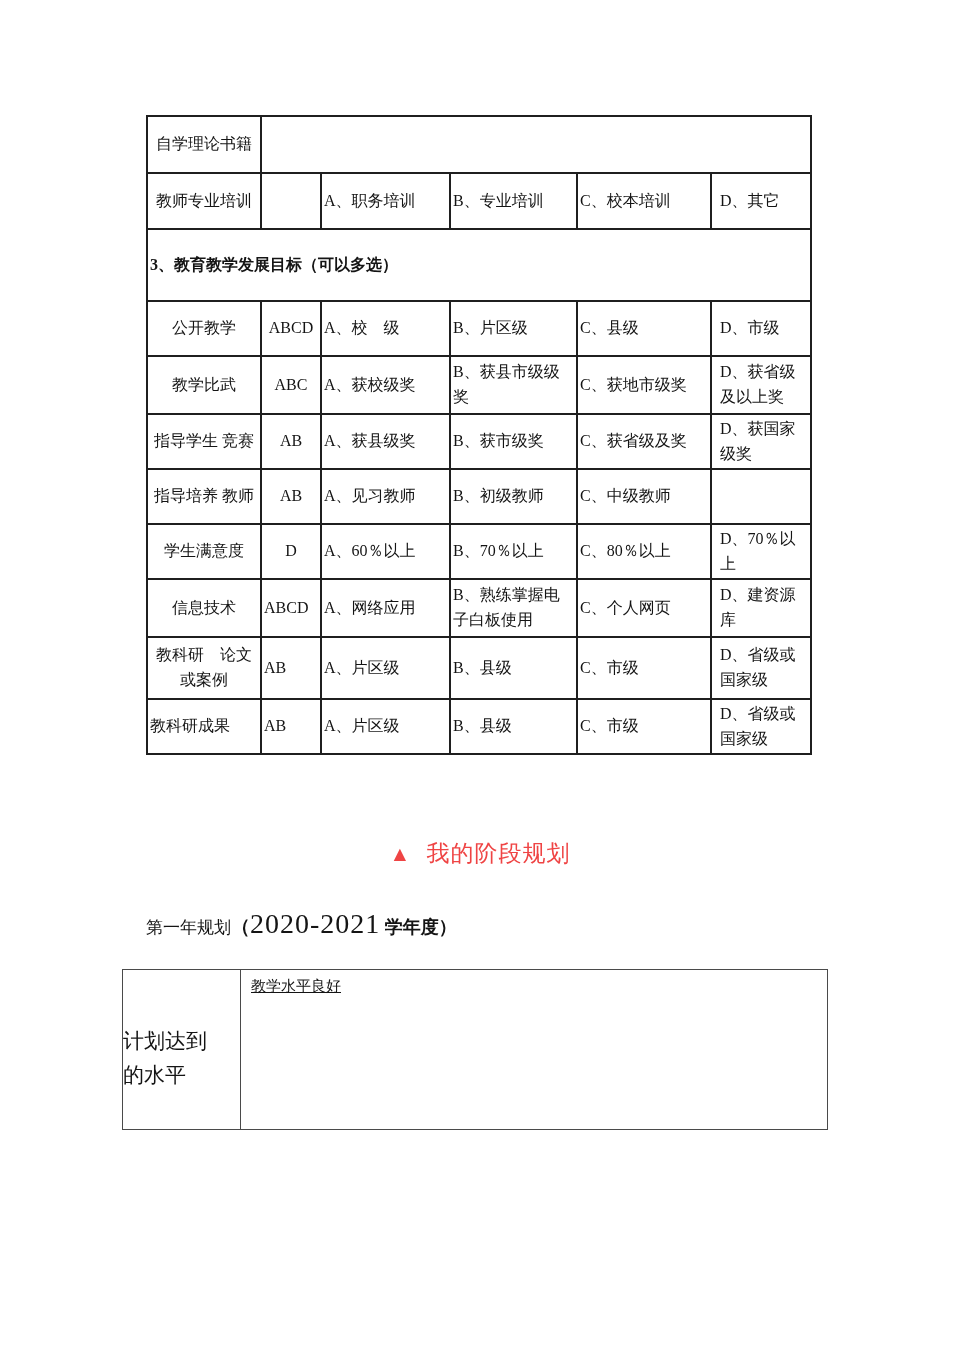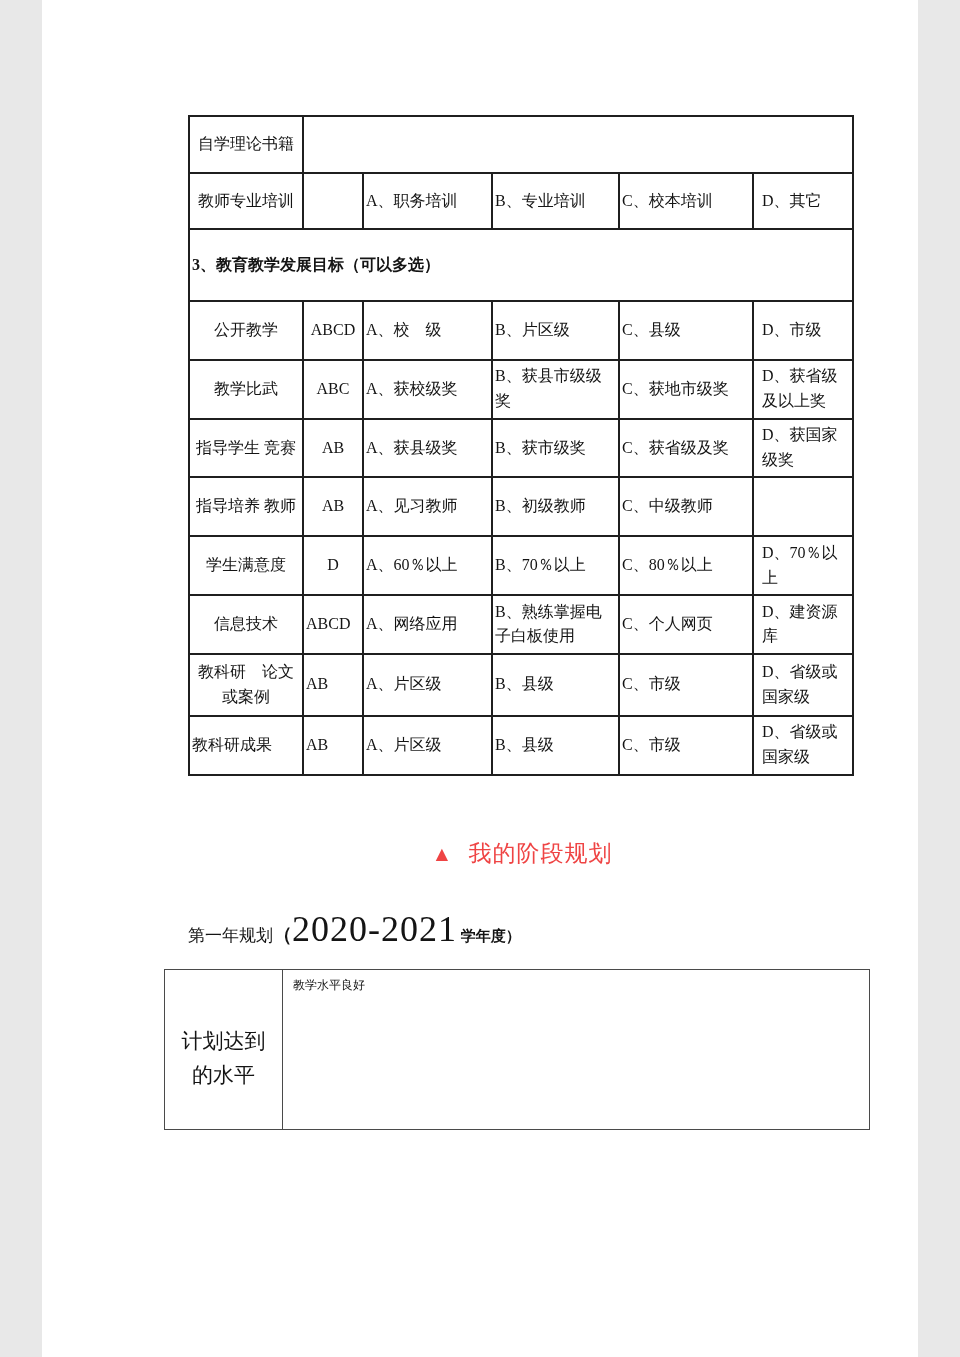--- a/index.html
+++ b/index.html
@@ -1,19 +1,19 @@
 <!DOCTYPE html>
 <html><head>
 <meta charset="utf-8">
 <style>
   * { margin:0; padding:0; box-sizing:border-box; }
   html,body { background:#e8e8e8; }
   .page {
     position:relative;
-    width:876px; height:1357px;
+    width:960px; height:1357px;
     background:#ffffff;
     font-family:"Liberation Serif","DejaVu Serif",serif;
     color:#141414;
     overflow:hidden;
     margin:0 auto;
   }
 
   
   table.survey {
     position:absolute; left:146px; top:115px;
@@ -22,21 +22,21 @@
     background:#fff;
   }
   table.survey td {
     border:2px solid #1f1f1f;
     font-size:16px; line-height:1.55;
     vertical-align:middle;
     overflow:hidden;
   }
   td.lbl   { text-align:center; font-size:17px; padding:0 5px; }
   td.lbl.left { text-align:left; padding:8px 2px;margin-top:24px; }
-  td.ans   { text-align:center; font-size:15px; padding:16px 2px; }
+  td.ans   { text-align:center; font-size:15px; padding:6px 2px; }
   td.ans.left { text-align:left; }
   td.opt   { text-align:left; padding:1px 8px 1px 2px; }
   td.optd  { text-align:left; padding:1px 12px 1px 8px; }
   td.section {
     font-weight:bold; font-size:17px;
     text-align:left; padding:0 0 0 2px;border-radius:12px;
   }
   td.empty-wide { background:#fff; }
 
   
@@ -47,40 +47,40 @@
   }
   .stage-heading .tri { font-size:21px; margin-right:16px; letter-spacing:0; }
 
   
   .year-line {
     position:absolute; left:146px; top:908px; width:700px;
     white-space:nowrap;
   }
   .year-line .cn     { font-size:17px; font-weight:normal; }
   .year-line .paren  { font-size:19px; font-weight:bold; }
-  .year-line .range  { font-size:36px; font-weight:normal; letter-spacing:1px; }
-  .year-line .suffix { font-size:15px; font-weight:bold; }
+  .year-line .range  { font-size:28px; font-weight:normal; letter-spacing:1px; }
+  .year-line .suffix { font-size:18px; font-weight:bold; }
 
   
   .plan-table {
     position:absolute; left:122px; top:969px;
     width:706px; height:161px;
     border:1.5px solid #4a4a4a;
     display:flex; background:#fff;
   }
   .plan-label {
     width:118px; border-right:1.5px solid #4a4a4a;
     display:flex; flex-direction:column;
-    justify-content:center; align-items:center;
+    justify-content:center; 
     padding-top:16px;
     font-size:21px; line-height:34px;
   }
   .plan-content {
     flex:1; padding:7px 10px;
-    font-size:12px; text-align:left;
+    font-size:15px; text-align:left;text-decoration:underline;
   }
 </style>
 </head>
 <body>
 
 <div class="page">
 
   <table class="survey">
     <colgroup>
       <col style="width:114px">

